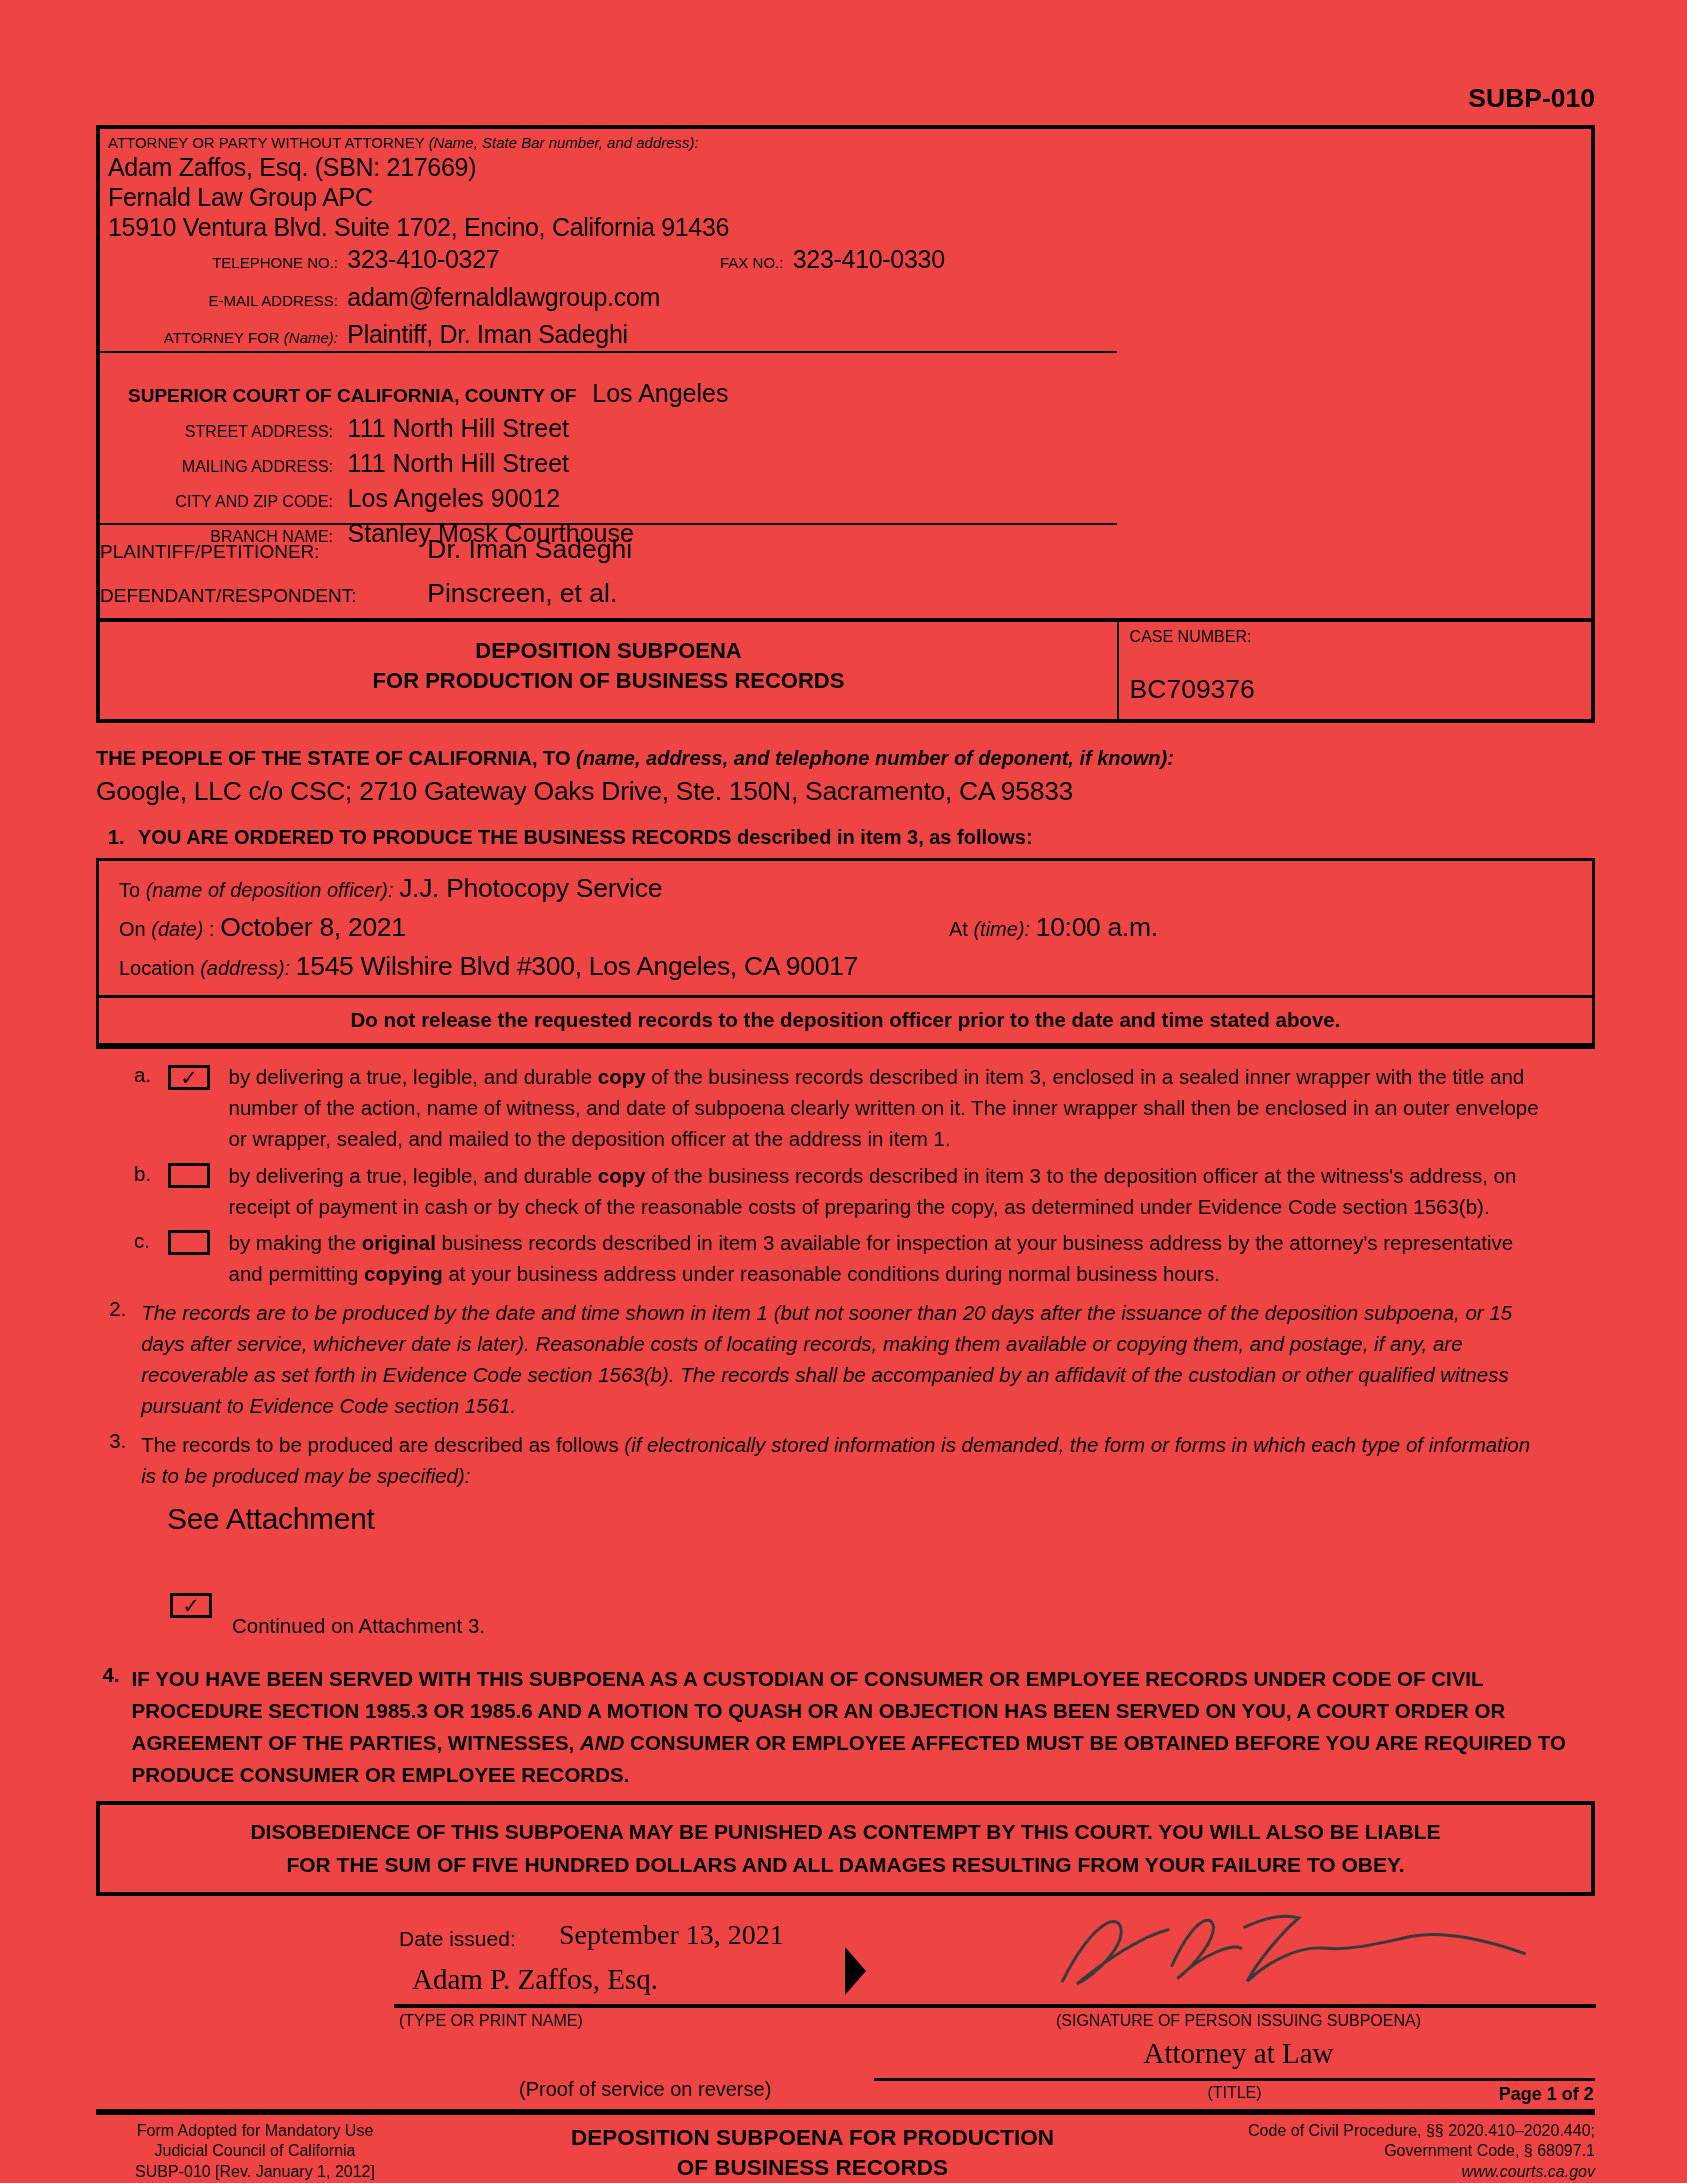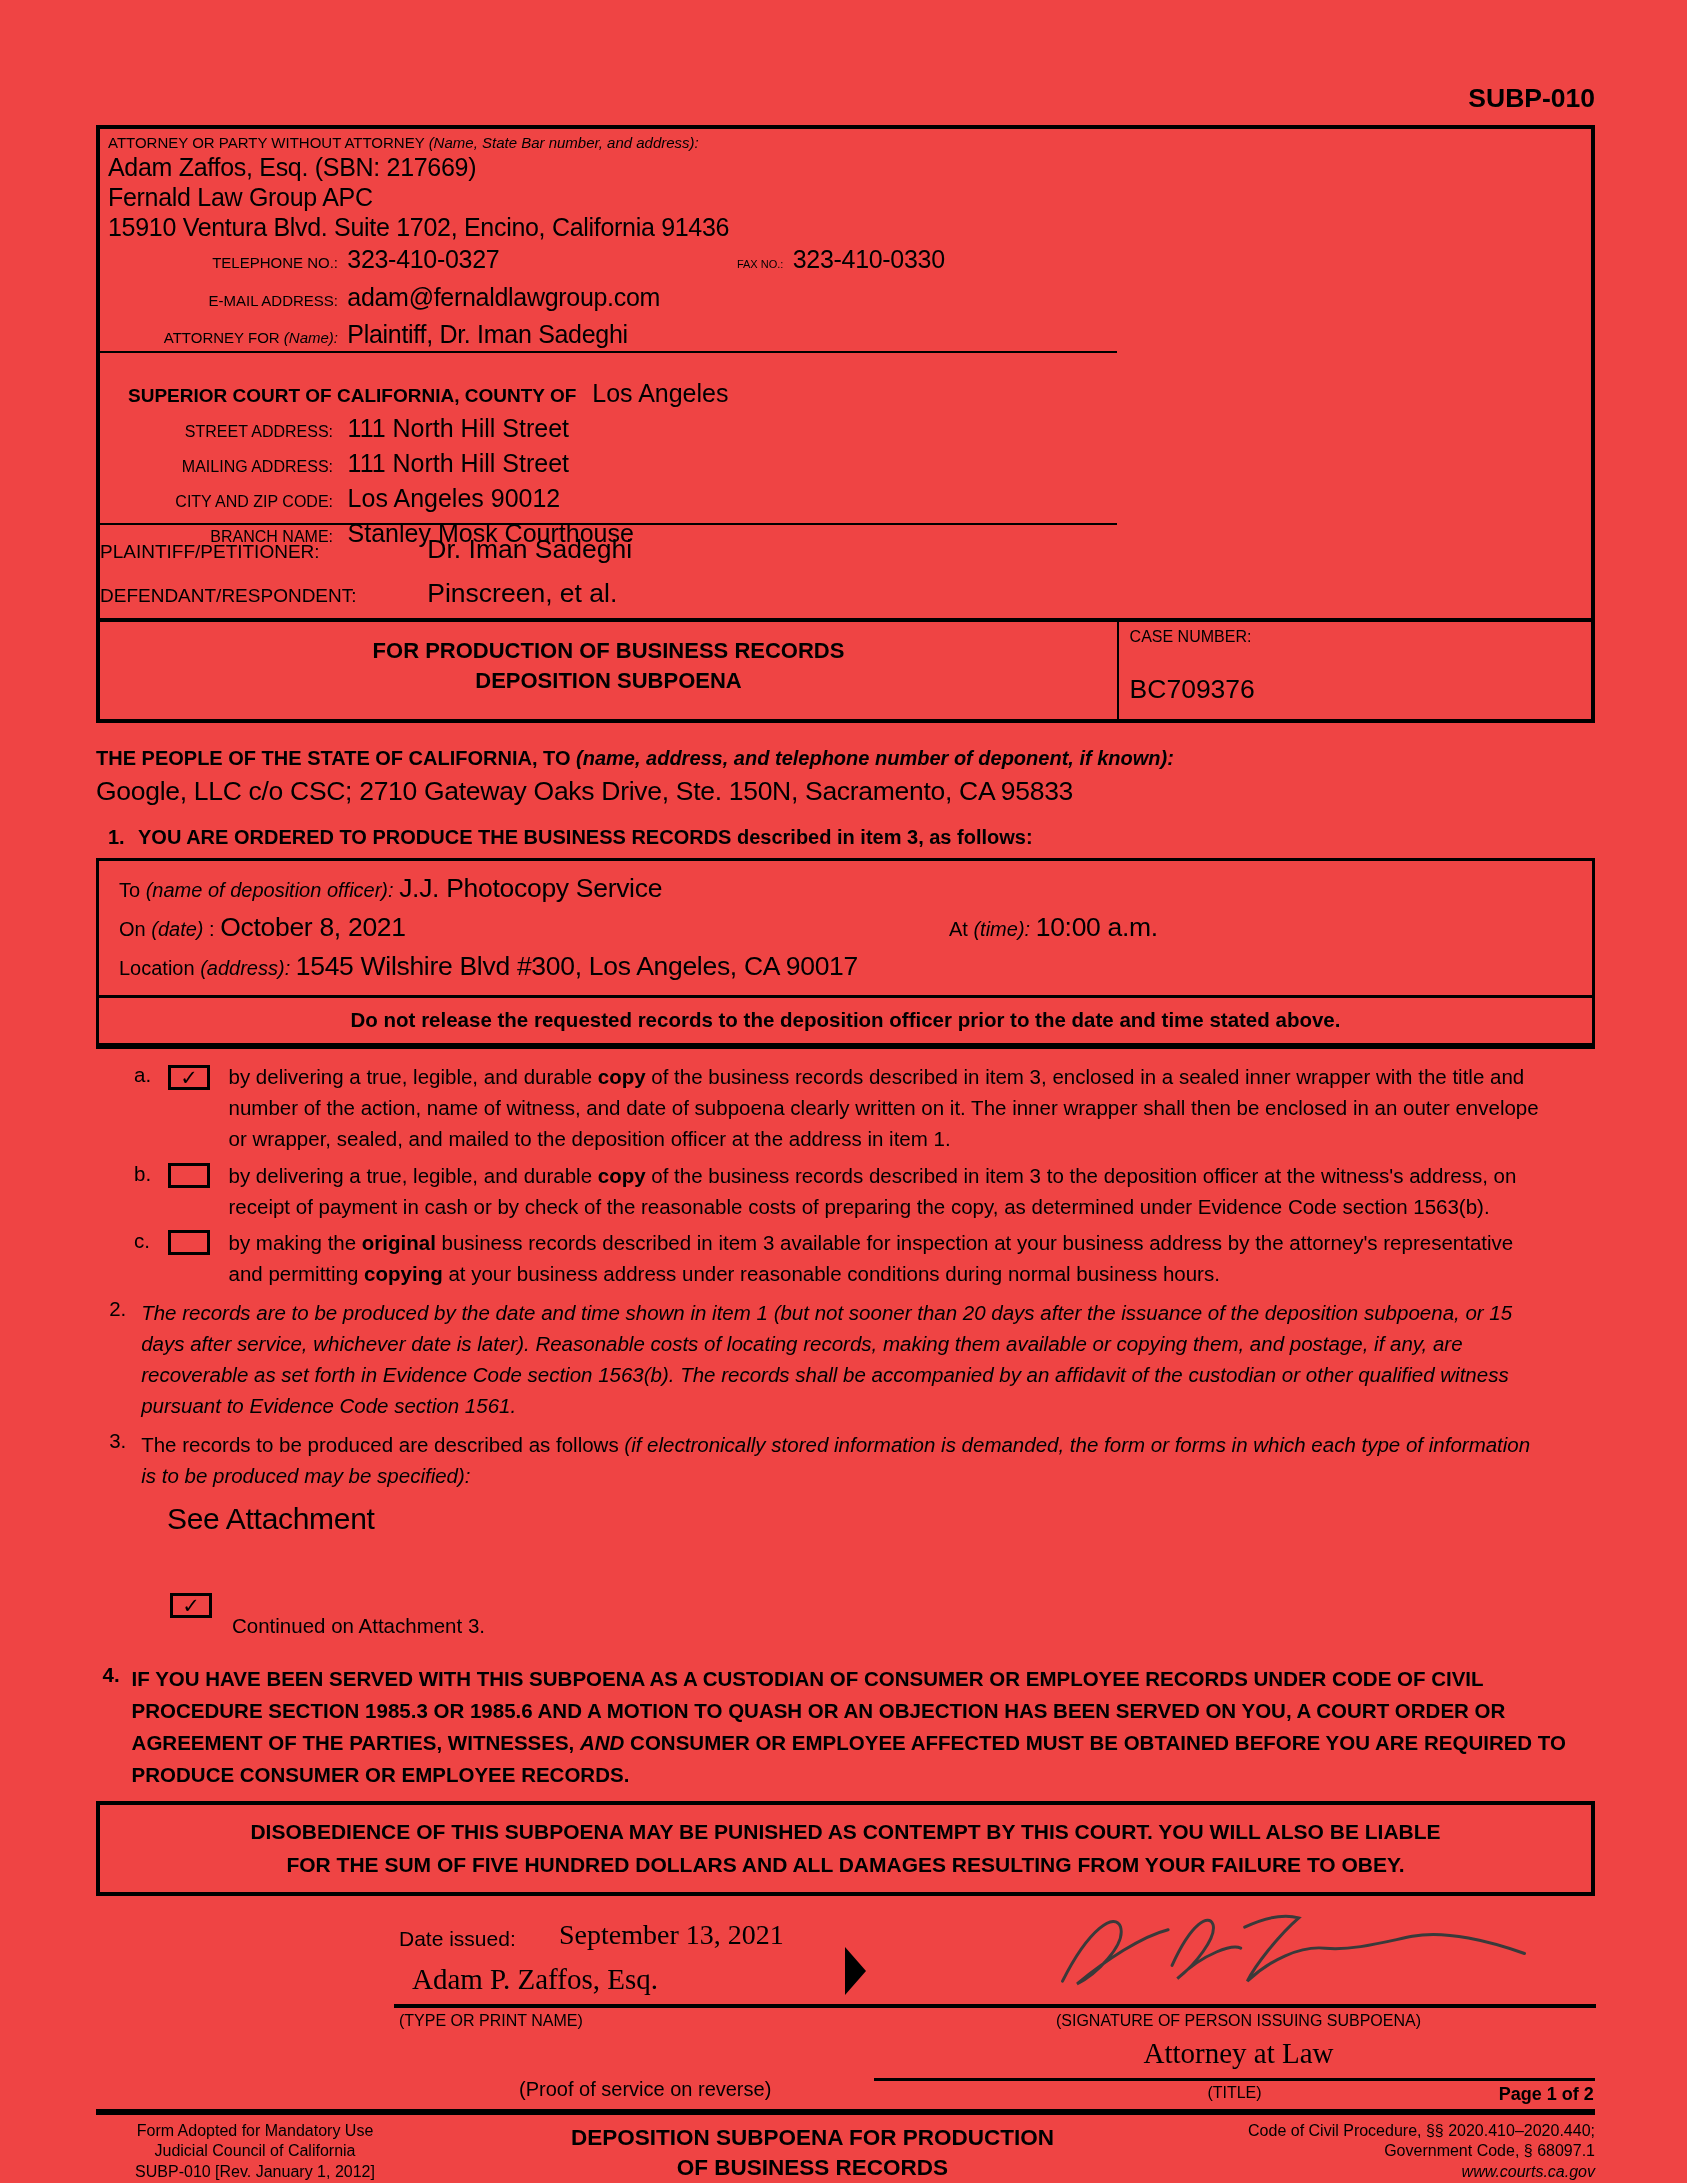--- a/index.html
+++ b/index.html
@@ -22,21 +22,21 @@
   .c-parties  { grid-area: 3 / 1; padding: 9.3px 0 0 0; }
   .c-courtuse { grid-area: 1 / 2 / 4 / 3; border-left: 2.6px solid #000; text-align: center; font-style: italic; font-size: 18px; padding-top: 9.3px; }
   .c-title    { grid-area: 4 / 1; border-top: 4px solid #000; text-align: center; padding-top: 14.6px; }
   .c-case     { grid-area: 4 / 2; border-top: 4px solid #000; border-left: 2.6px solid #000; padding: 6.6px 0 0 10.6px; }
 
   .small-label { font-size: 15px; }
   .fill-lines { font-size: 25px; line-height: 30px; margin-top: 1.3px; letter-spacing: -0.3px; }
   .frow { display: flex; align-items: baseline; }
   .flabel { font-size: 15px; width: 230px; text-align: right; flex: none; }
   .fvalue { font-size: 25px; margin-left: 9.3px; letter-spacing: -0.3px; }
-  .flabel-fax { font-size: 11px; width: 86px; text-align: right; flex: none; margin-left: 198px; }
+  .flabel-fax { font-size: 15px; width: 86px; text-align: right; flex: none; margin-left: 198px; }
   .mt4 { margin-top: 2.6px; } .mt12 { margin-top: 8px; } .mt14 { margin-top: 9.3px; }
 
   .court-head { display: flex; align-items: baseline; padding-left: 28px; }
   .court-head-label { font-weight: bold; font-size: 19px; }
   .court-county { font-size: 25px; margin-left: 16px; }
   .crow { display: flex; align-items: baseline; margin-top: 6px; }
   .clabel { font-size: 16px; width: 233px; text-align: right; flex: none; }
   .cvalue { font-size: 25px; margin-left: 14.6px; }
 
   .prow { display: flex; align-items: baseline; }
@@ -169,22 +169,22 @@
           <span class="pvalue">Dr. Iman Sadeghi</span>
         </div>
         <div class="prow prow2">
           <span class="plabel">DEFENDANT/RESPONDENT:</span>
           <span class="pvalue">Pinscreen, et al.</span>
         </div>
       </div>
 
 
       <div class="c-title">
+        <div class="title-line">DEPOSITION SUBPOENA</div>
         <div class="title-line">FOR PRODUCTION OF BUSINESS RECORDS</div>
-        <div class="title-line">DEPOSITION SUBPOENA</div>
       </div>
 
       <div class="c-case">
         <div class="case-label">CASE NUMBER:</div>
         <div class="case-value">BC709376</div>
       </div>
     </div>
 
     <div class="people">
       <span>THE PEOPLE OF THE STATE OF CALIFORNIA, TO </span><span class="i">(name, address, and telephone number of deponent, if known):</span>

